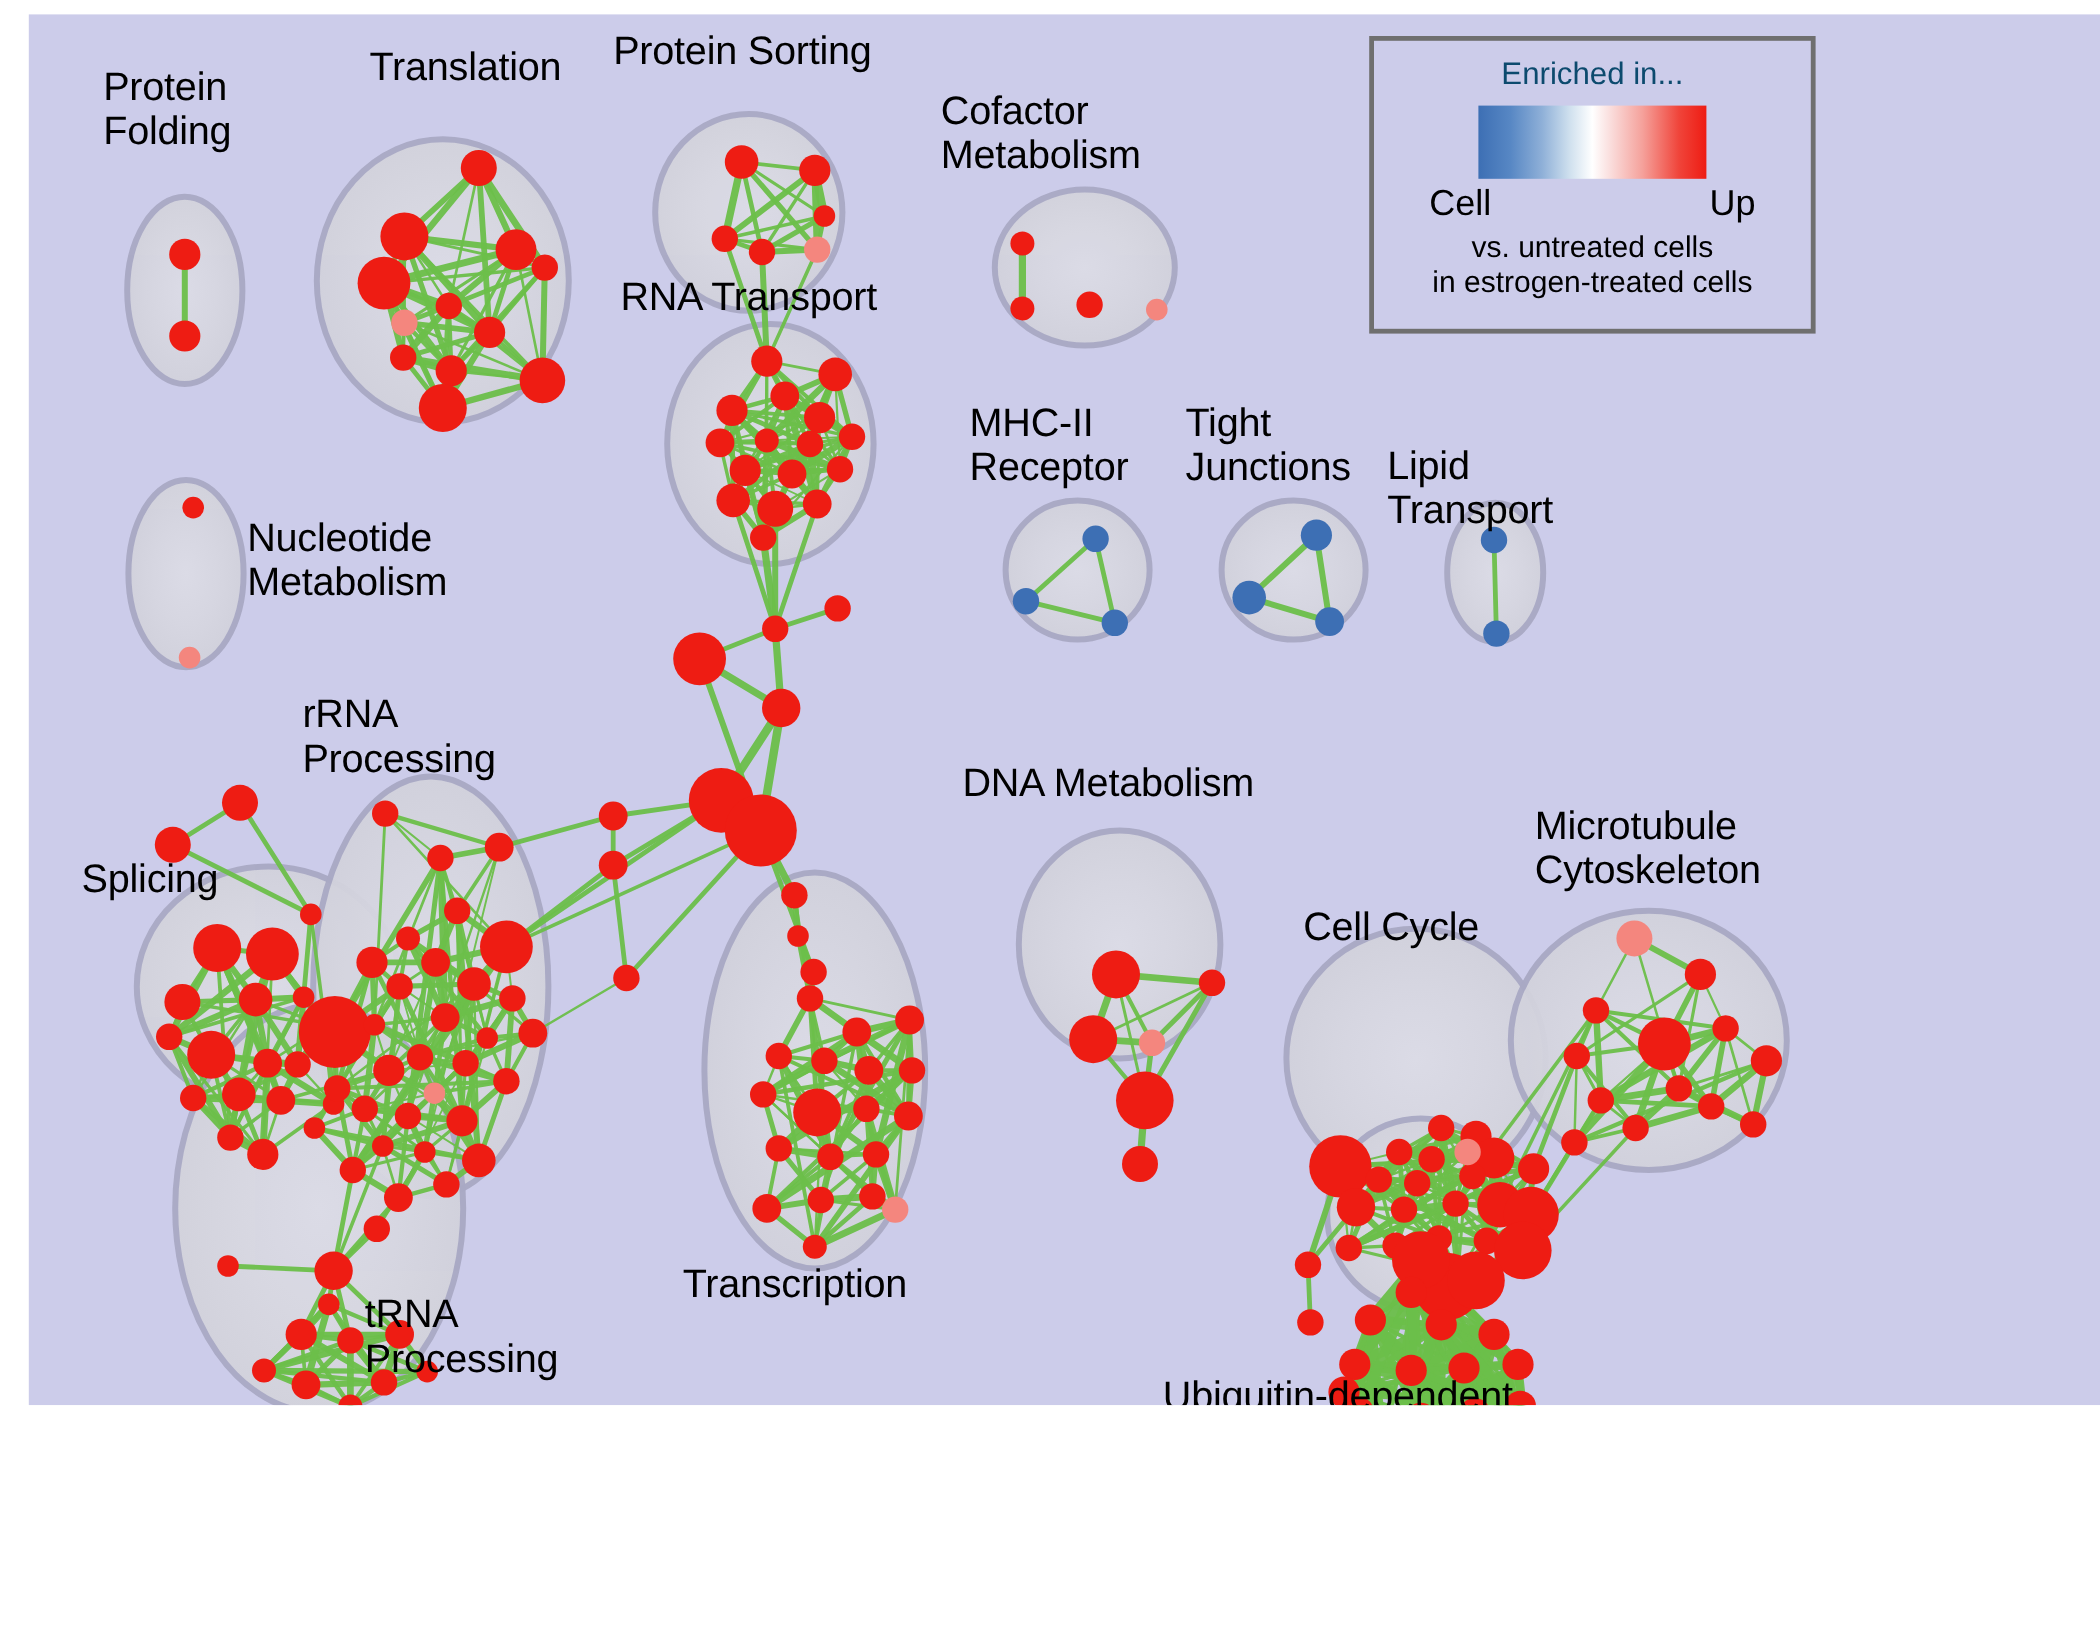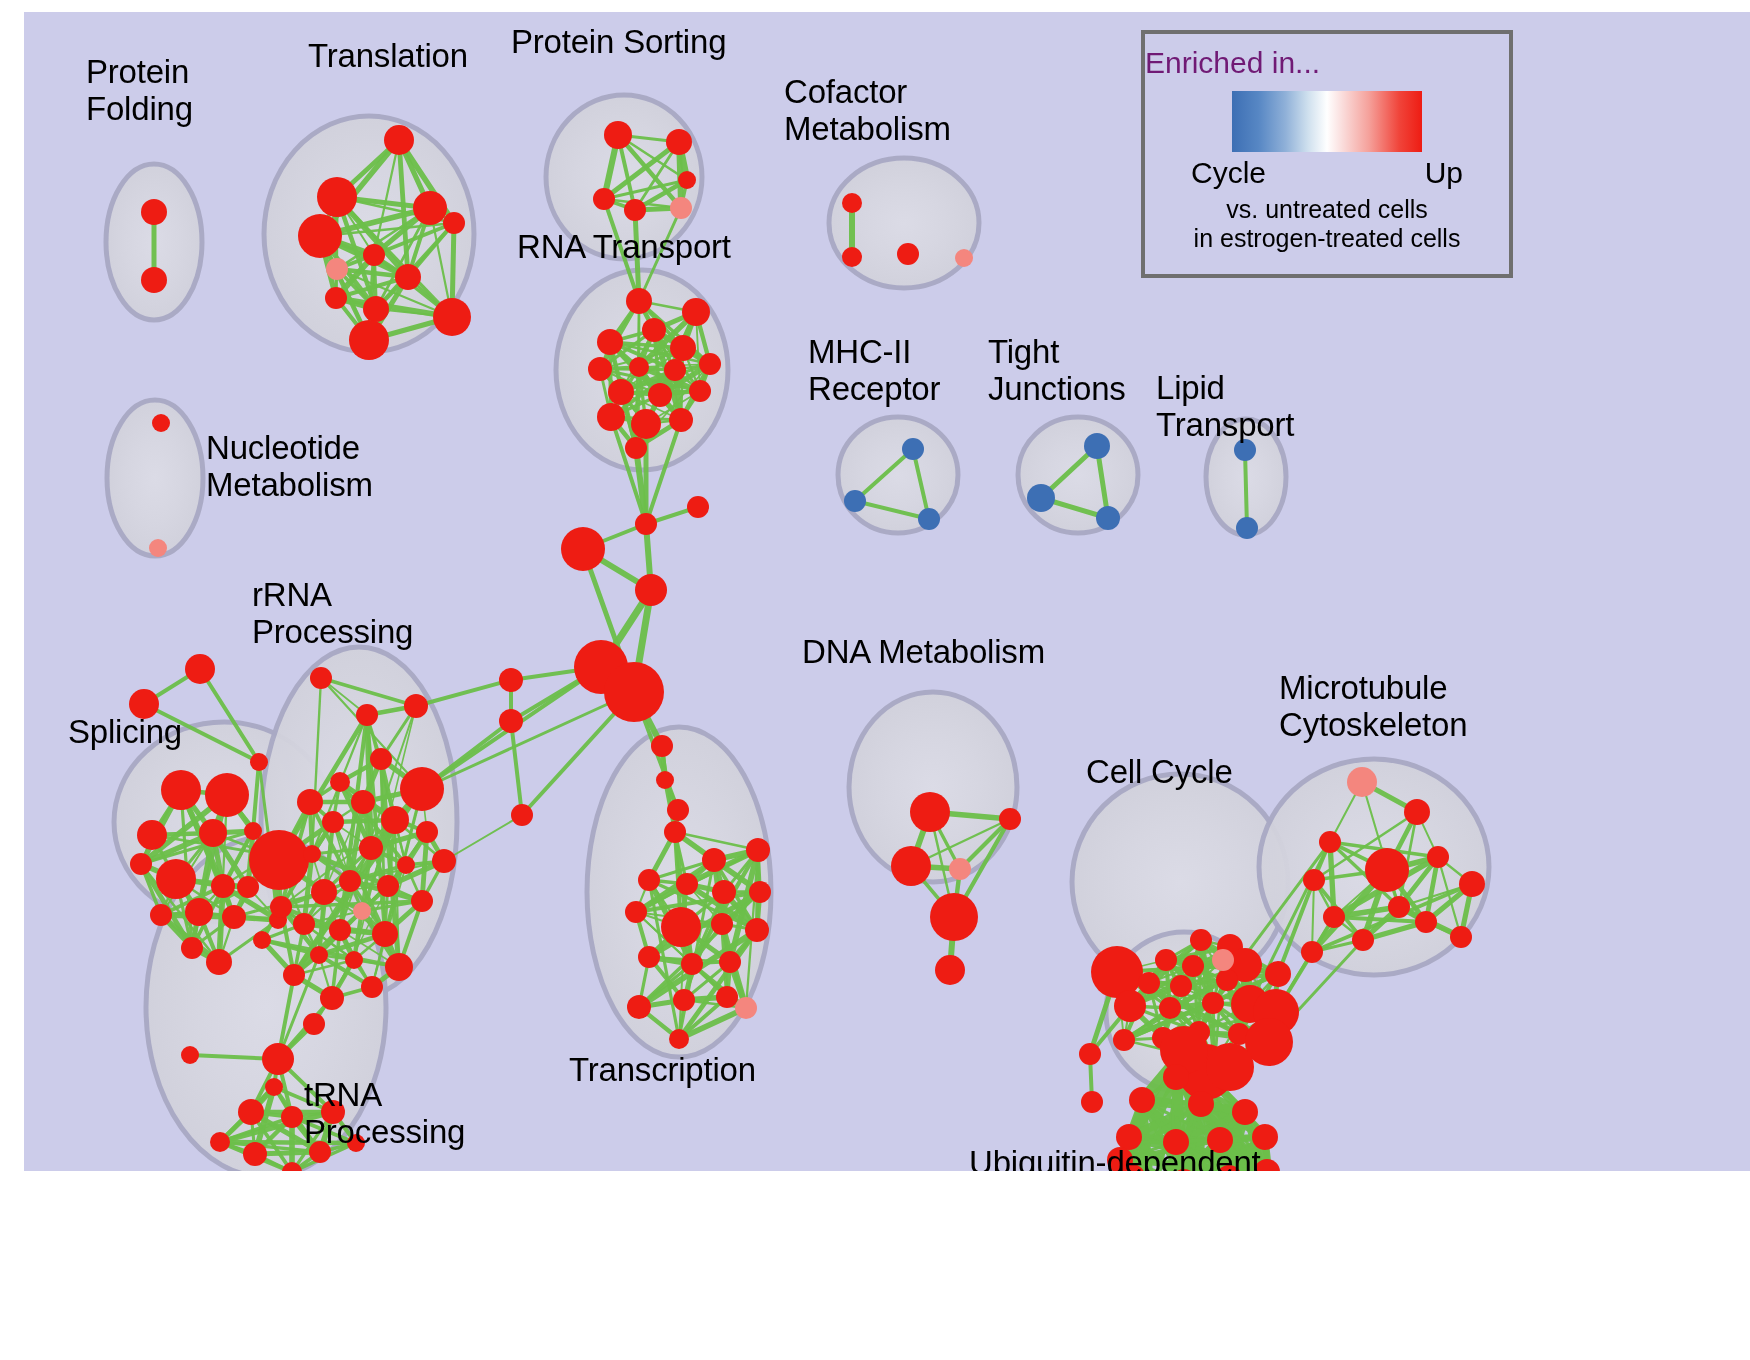--- a/index.html
+++ b/index.html
@@ -48,22 +48,23 @@
     position: absolute;
     left: 1117px;
     top: 18px;
     width: 372px;
     height: 248px;
     background: #ccccea;
     border: 4px solid #6f6f6f;
     box-sizing: border-box;
   }
   #legend-title {
-    font-size: 30px;
-    color: #701a75;
+    text-align: center;
+    font-size: 26px;
+    color: #0c4a6e;
     margin-top: 12px;
   }
   #legend-bar {
     margin: 11px auto 0 auto;
     width: 190px;
     height: 61px;
     background: linear-gradient(to right,
       #3d6fb4 0%,
       #5787c4 14%,
       #8fb0d8 28%,
@@ -1235,21 +1236,21 @@
     <div class="cluster-label ctr" style="left:545px; top:1040px; width:230px;">Transcription</div>
     <div class="cluster-label ctr" style="left:778px; top:622px; width:260px;">DNA Metabolism</div>
     <div class="cluster-label ctr" style="left:1062px; top:742px; width:190px;">Cell Cycle</div>
     <div class="cluster-label ctr" style="left:1255px; top:658px; width:280px;">Microtubule<br>Cytoskeleton</div>
     <div class="cluster-label ctr" style="left:945px; top:1085px; width:420px;margin-top:48px;">Ubiquitin-dependent<br>Protein Degradation</div>
 
     <div id="legend">
       <div id="legend-title">Enriched in...</div>
       <div id="legend-bar"></div>
       <div id="legend-ends">
-        <span>Cycle</span>
+        <span>Cell</span>
         <span>Up</span>
       </div>
       <div id="legend-sub-wrap">
         <div class="legend-sub">vs. untreated cells</div>
         <div class="legend-sub">in estrogen-treated cells</div>
       </div>
     </div>
 
   </div>
 </div>

